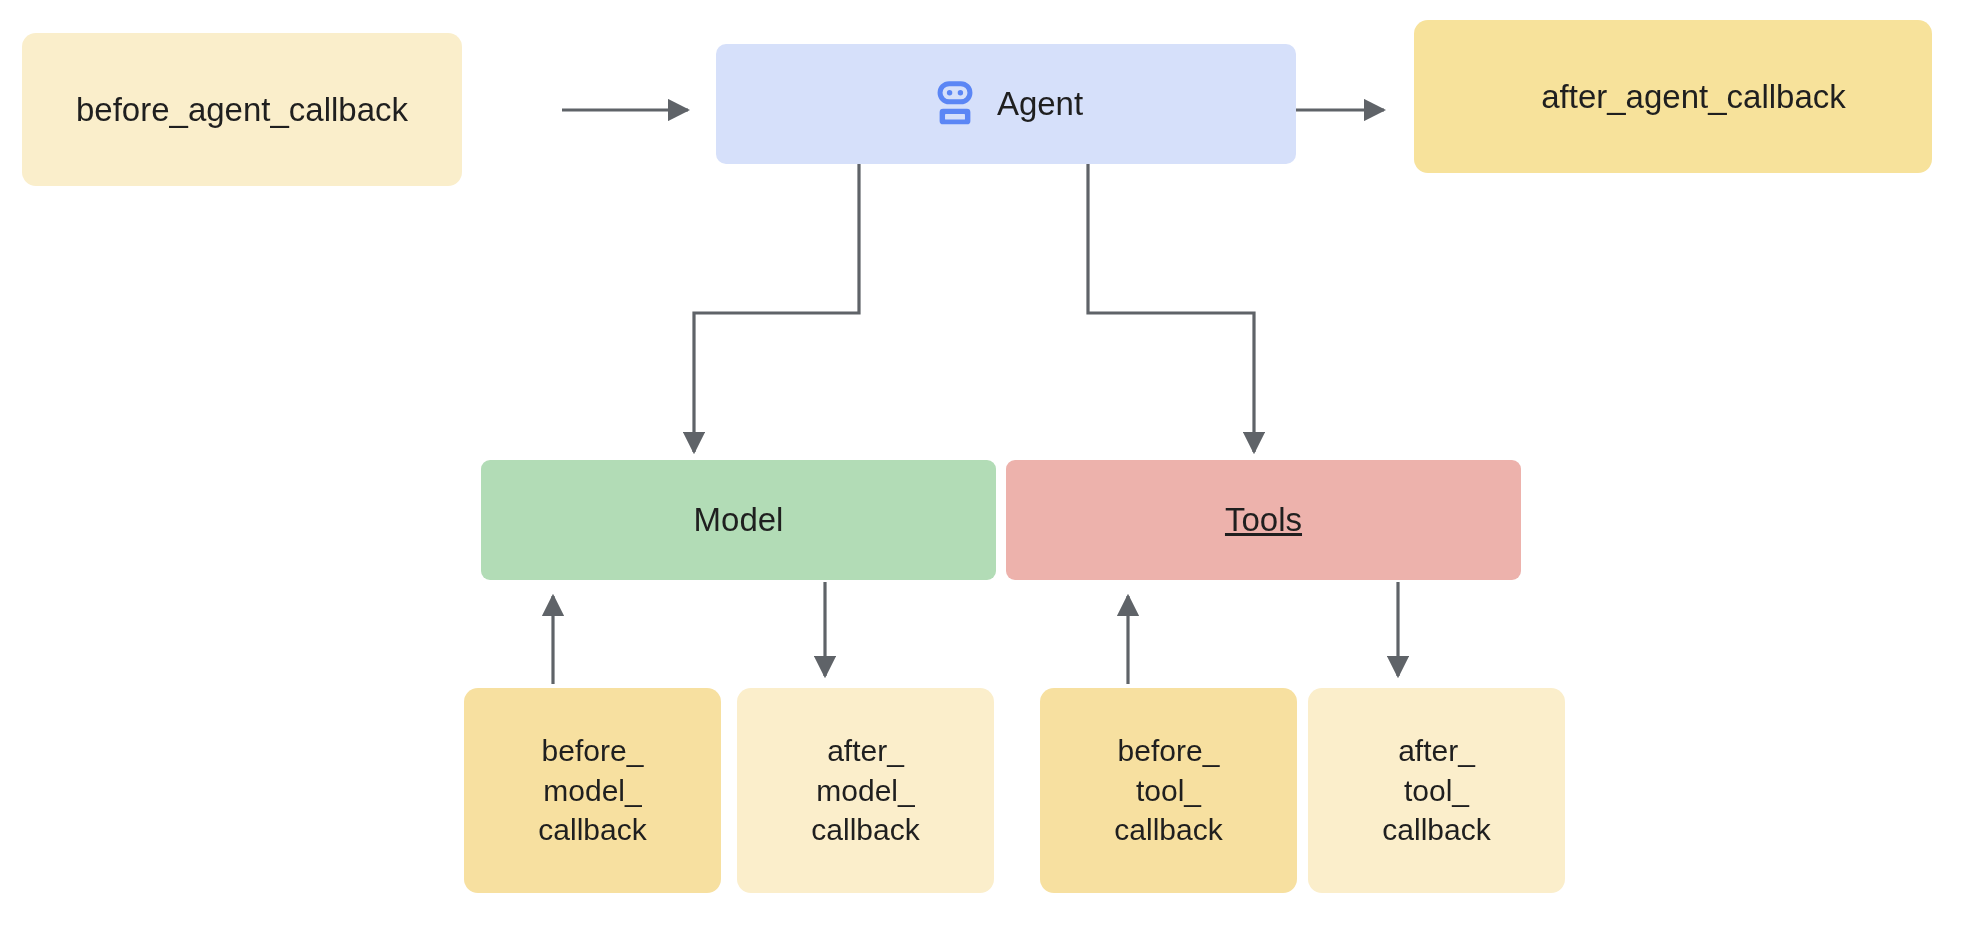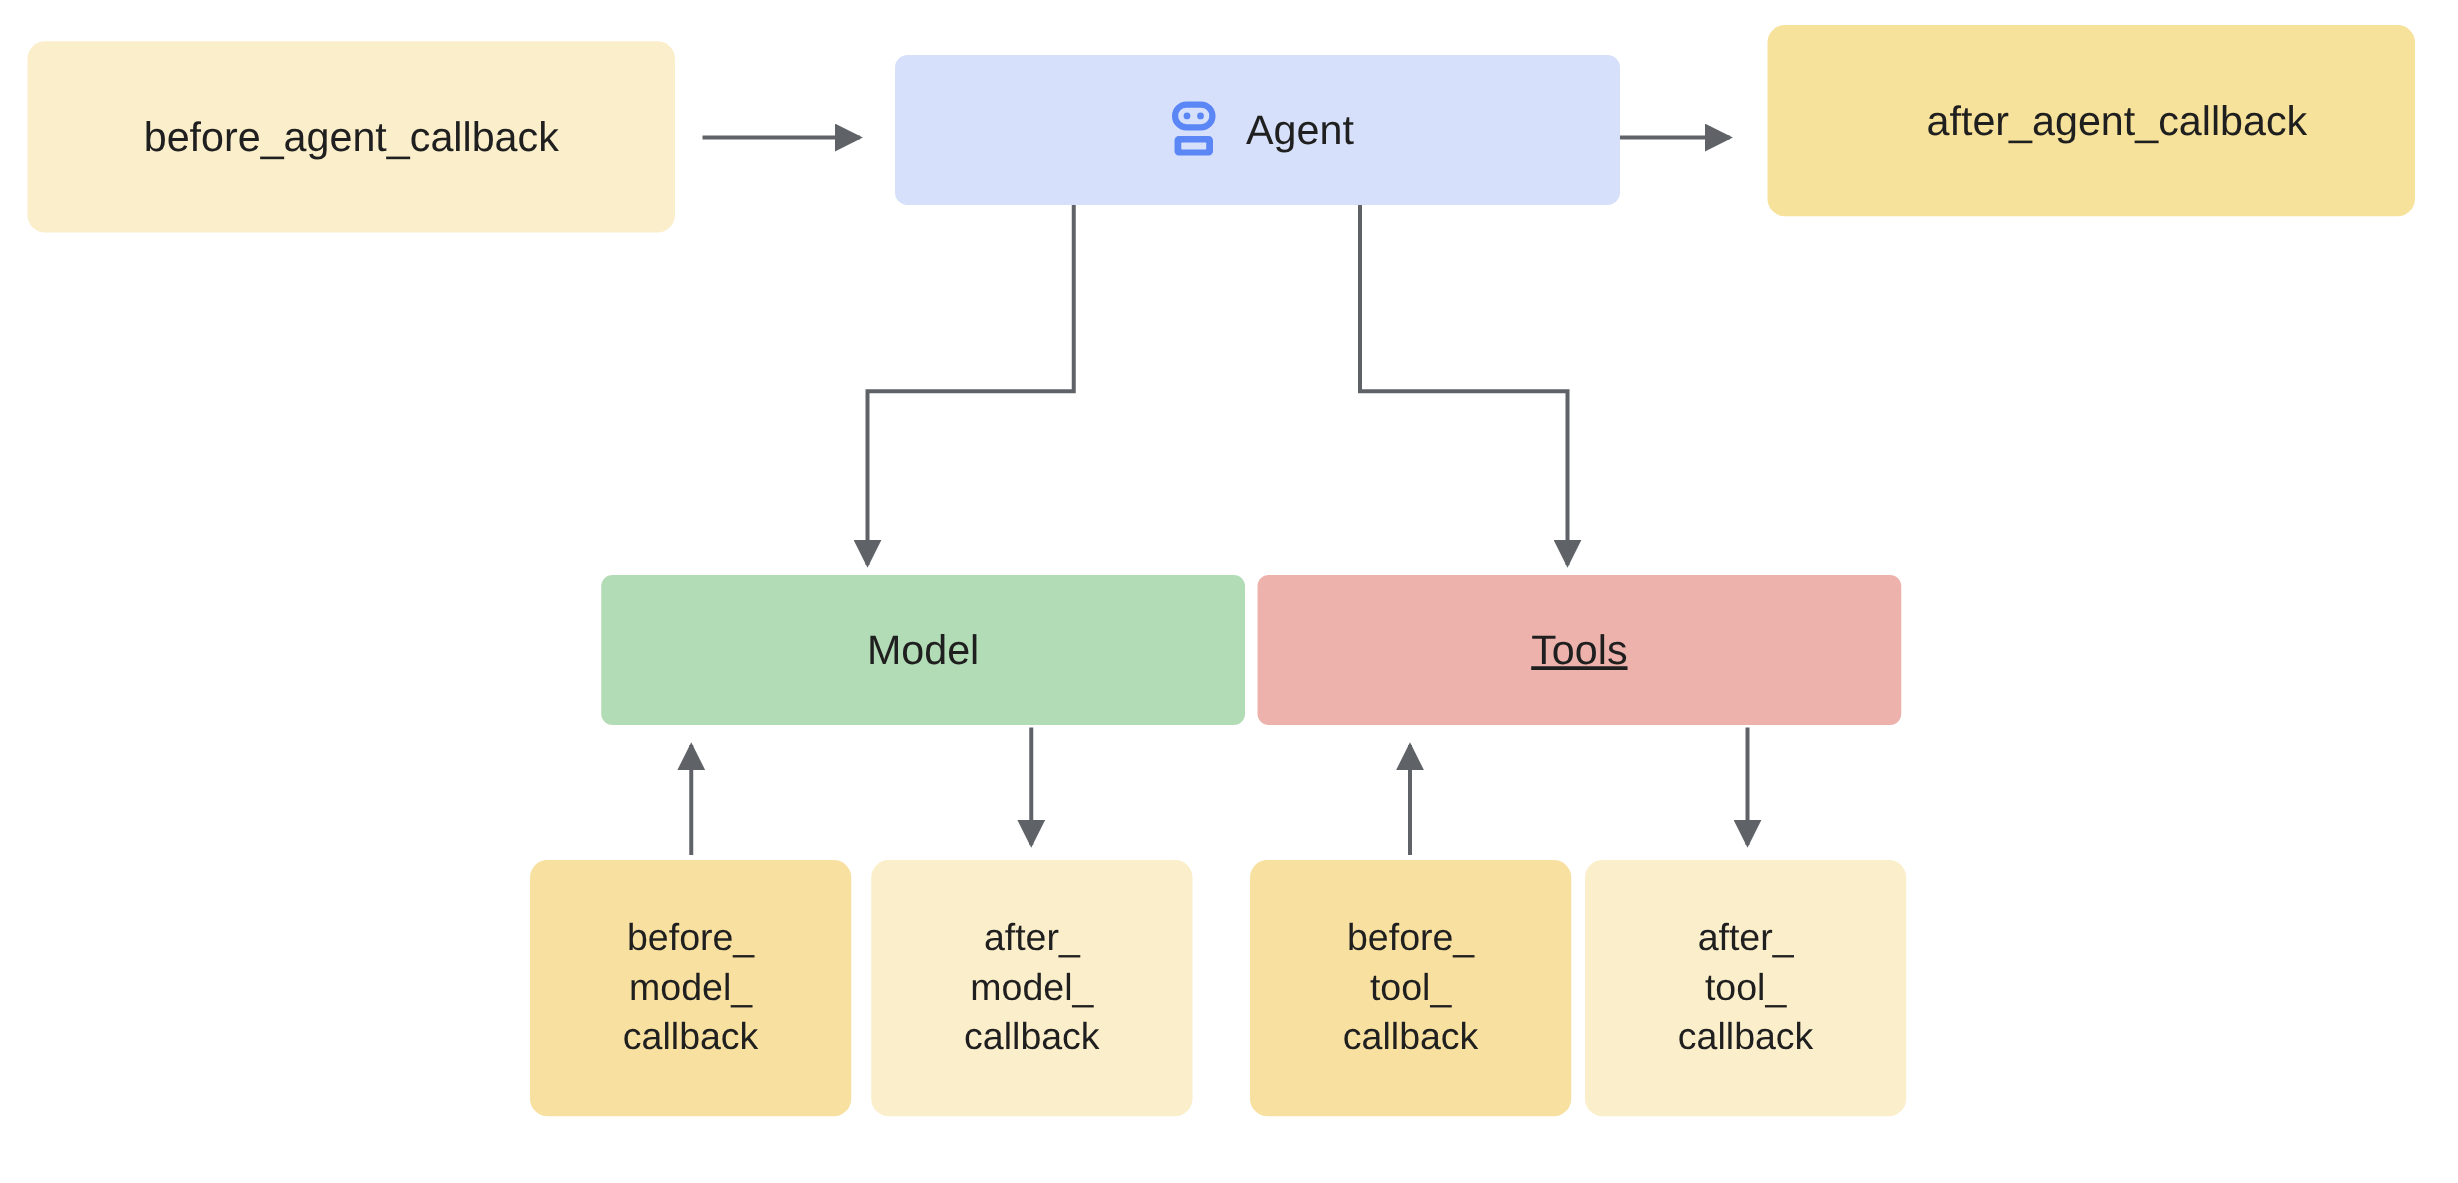--- a/index.html
+++ b/index.html
@@ -35,21 +35,21 @@
     color: #1f1f1f;
     text-align: center;
     line-height: 1.32;
     white-space: pre-line;
     z-index: 2;
   }
 
   
   .node-before-agent {
     left: 22px;  top: 33px;
-    width: 518px; height: 153px;
+    width: 440px; height: 153px;
     background: #faeecb;
     border-radius: 14px;
     font-size: 33px;
   }
   .node-after-agent {
     left: 1414px; top: 20px;
     width: 518px; height: 153px;
     background: #f7e29b;
     border-radius: 14px;
     font-size: 33px;
@@ -93,20 +93,21 @@
     text-decoration: underline;
   }
 
   
   .cb {
     top: 688px;
     width: 257px;
     height: 205px;
     border-radius: 14px;
     font-size: 30px;
+    margin-left: 40px;
   }
   .cb-strong { background: #f7e0a0; }
   .cb-soft   { background: #fbeecb; }
   .node-before-model { left: 424px; }
   .node-after-model  { left: 697px; }
   .node-before-tool  { left: 1000px; }
   .node-after-tool   { left: 1268px; }
 </style>
 </head>
 <body>

